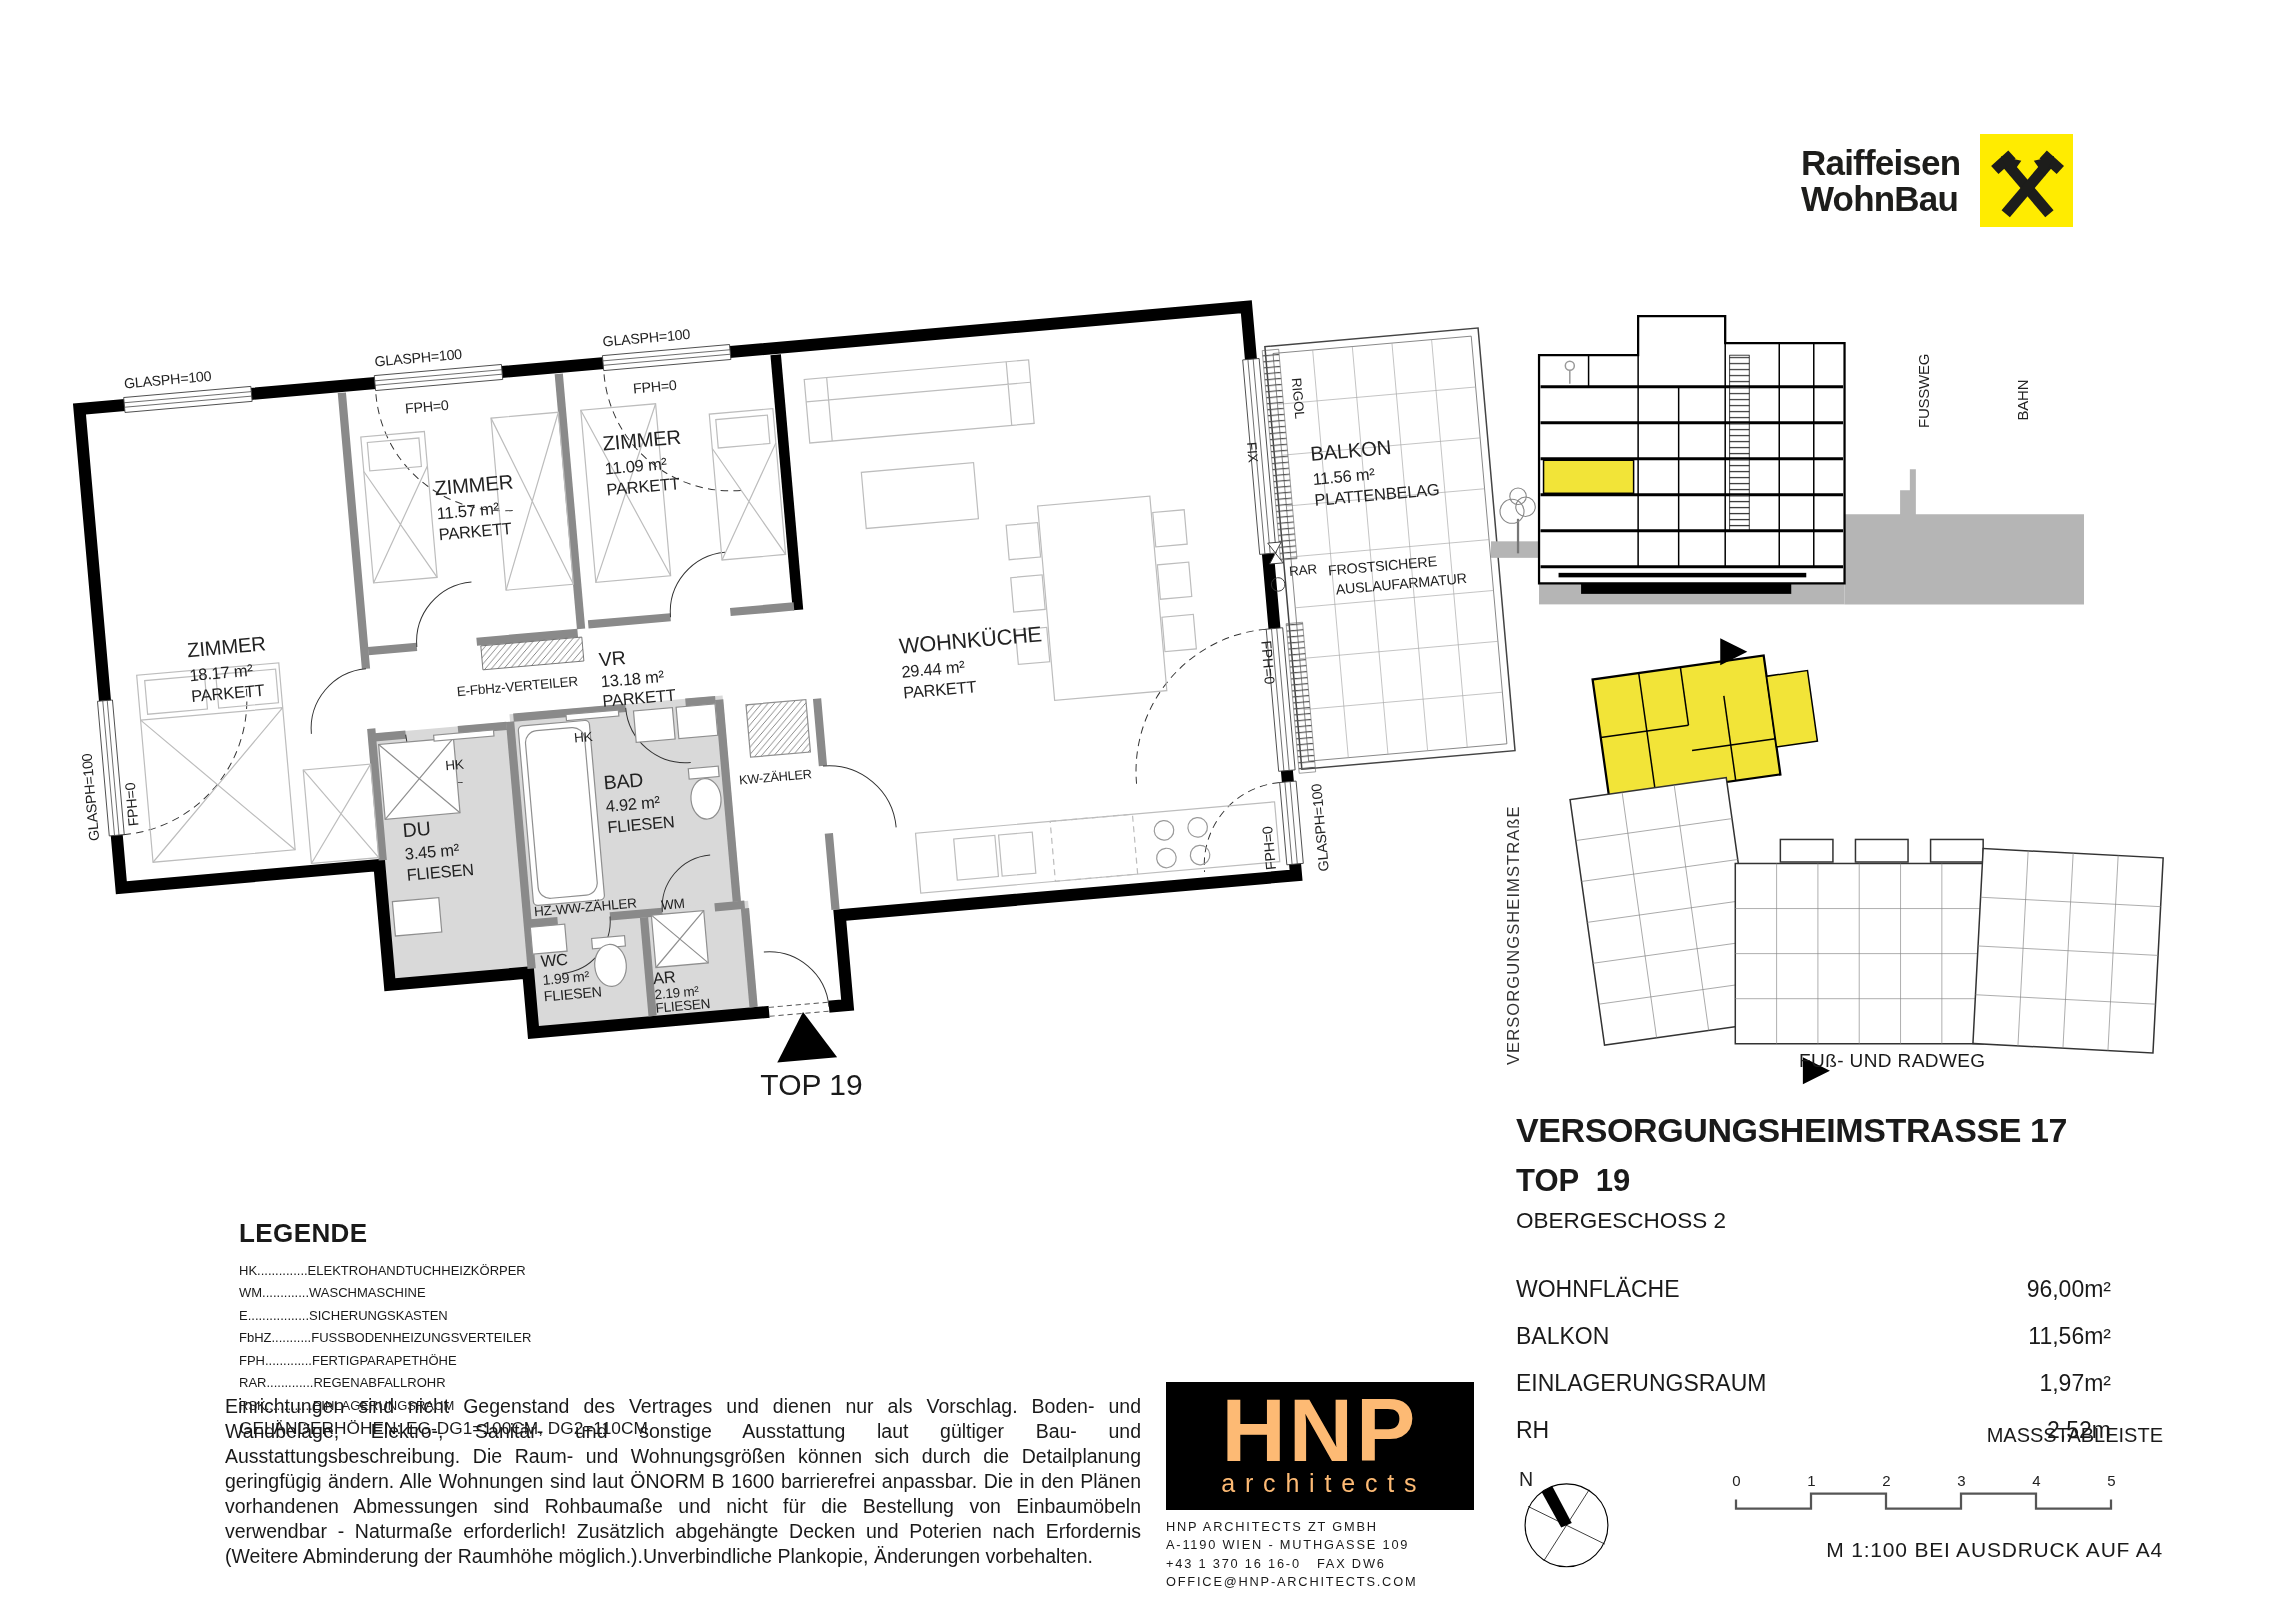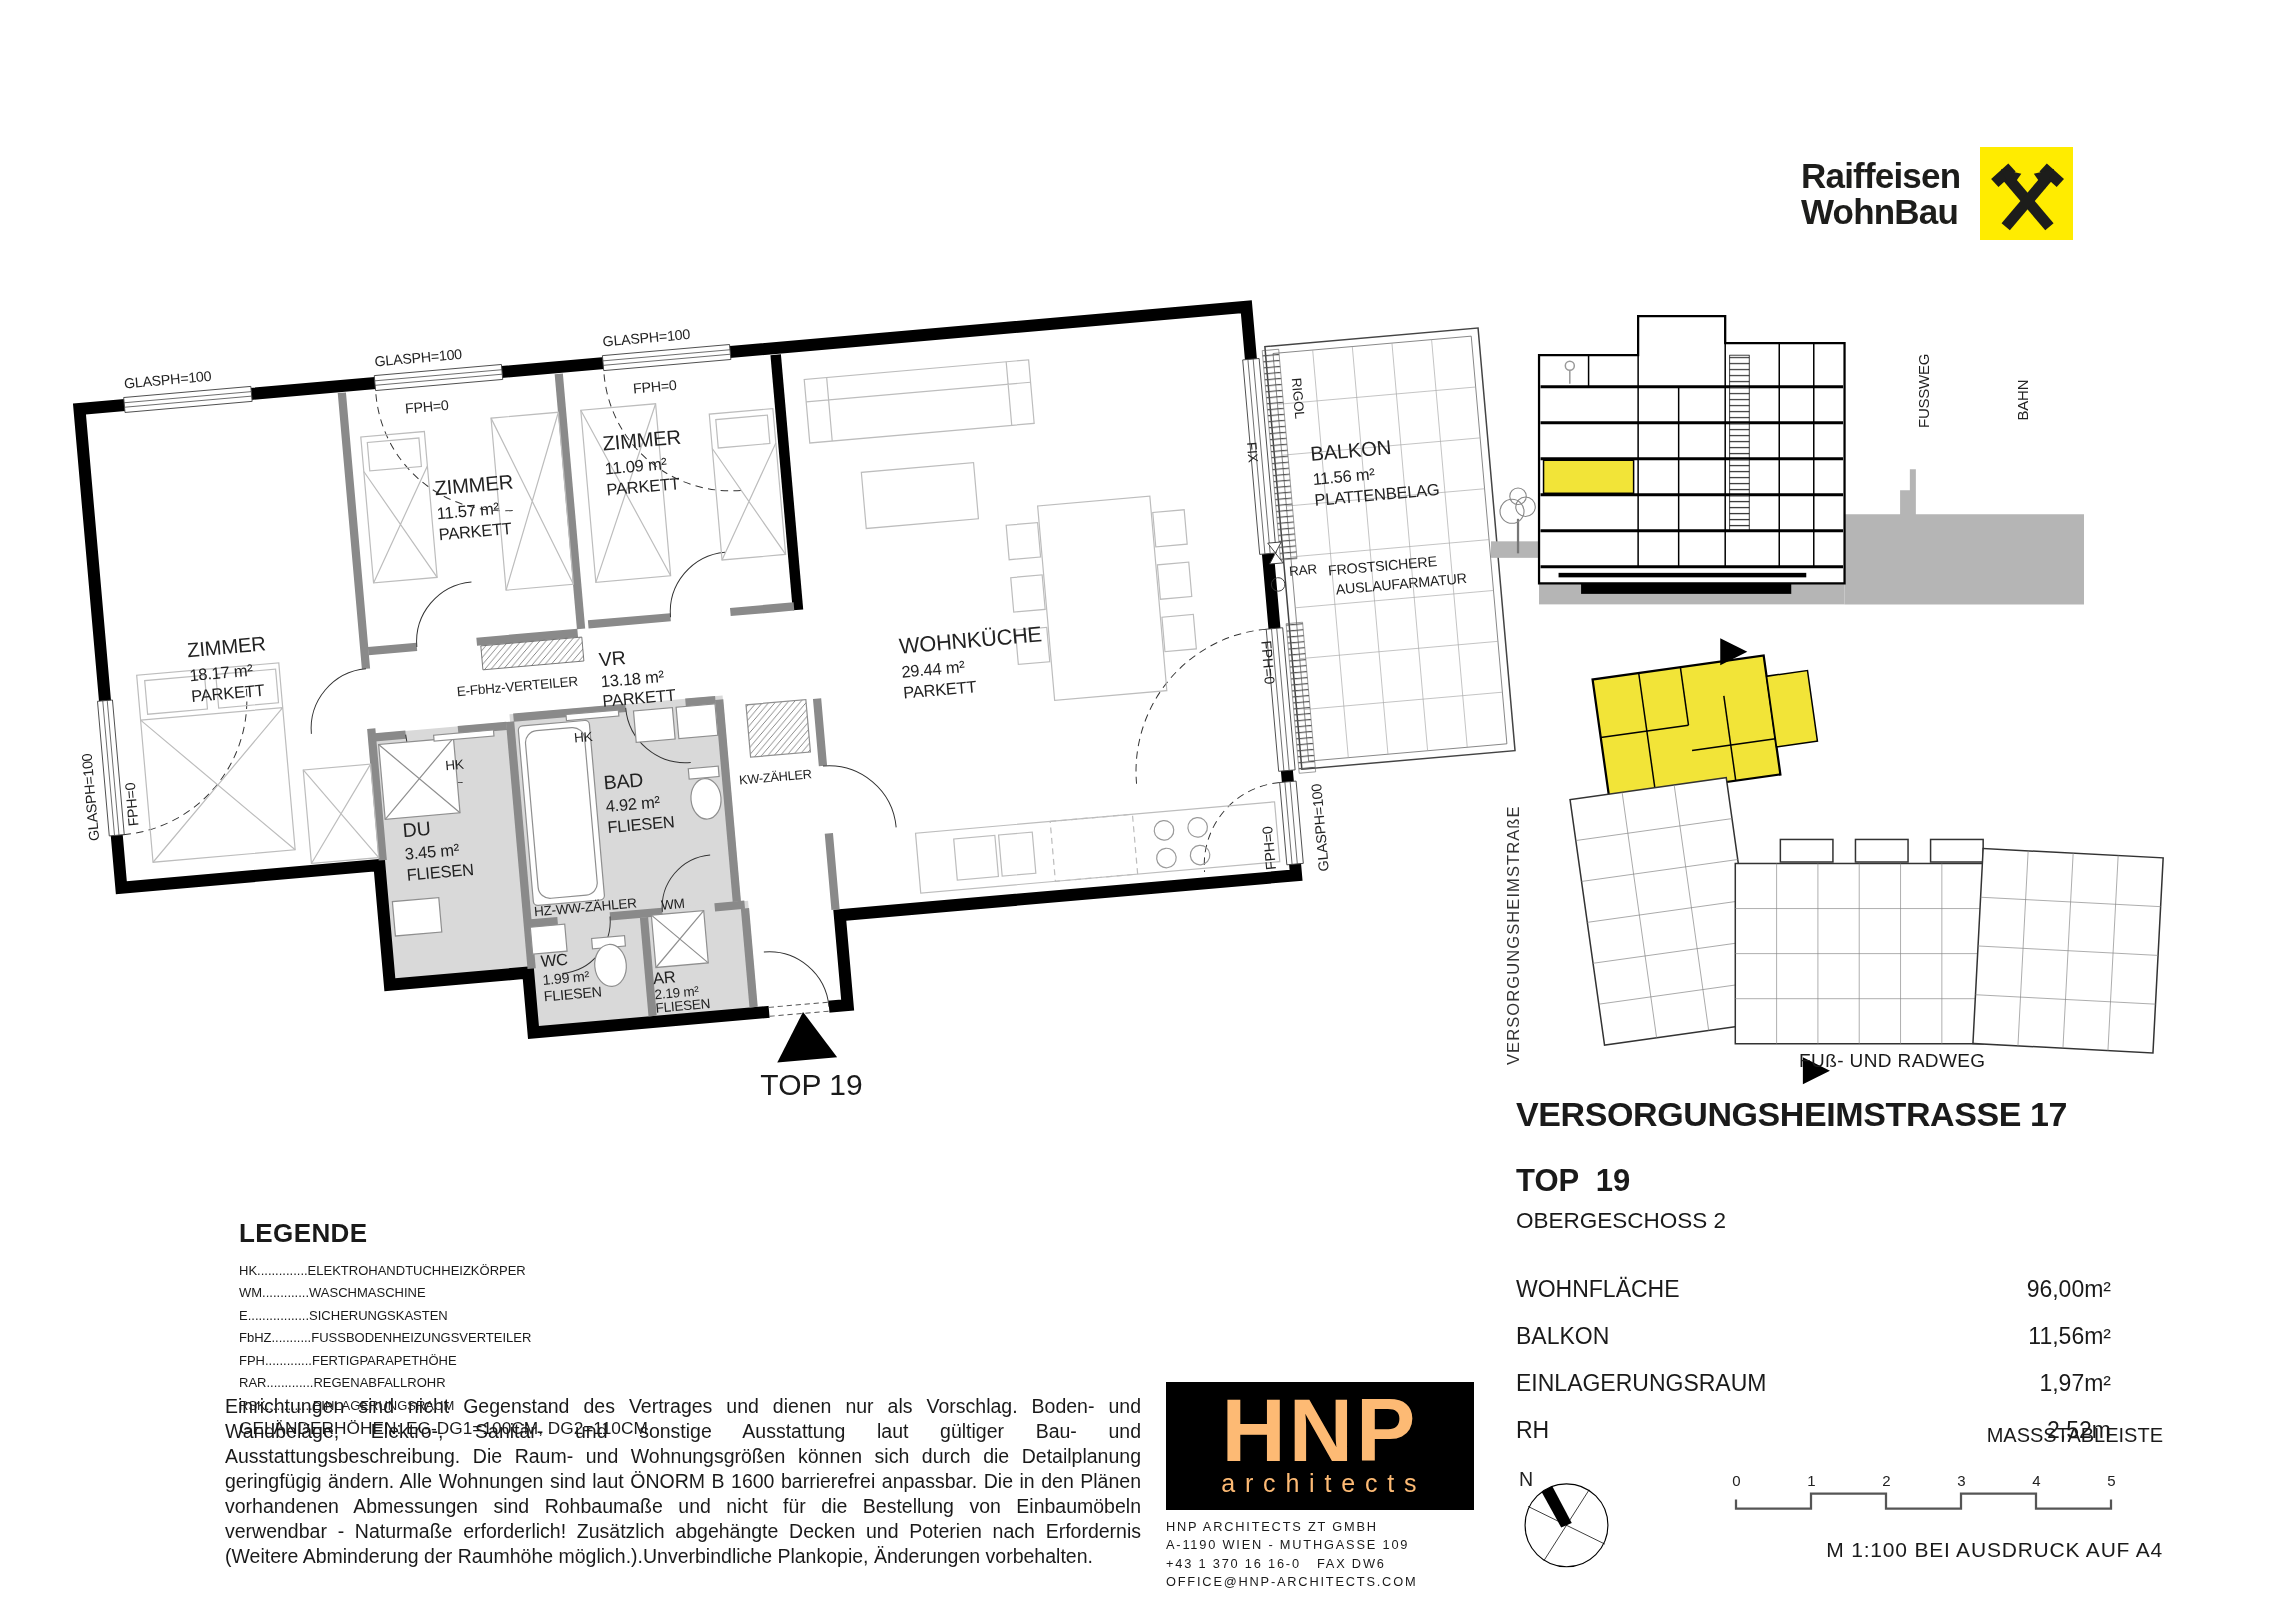--- a/index.html
+++ b/index.html
@@ -5,21 +5,21 @@
   html,body{margin:0;padding:0;background:#e8e8e8;}
   .page{position:relative;width:2295px;height:1622px;background:#ffffff;overflow:hidden;
         font-family:"Liberation Sans", sans-serif;color:#1a1a1a;}
   .abs{position:absolute;}
   svg text{font-family:"Liberation Sans", sans-serif;fill:#222;letter-spacing:-0.3px;}
   
   .logo{display:flex;align-items:center;gap:19.5px;}
   .logo-text{font-weight:bold;font-size:35px;line-height:1.02;color:#1d1d1b;letter-spacing:-0.8px;text-align:left;}
   .logo-box{width:93px;height:93px;background:#FFEC00;display:flex;align-items:center;justify-content:center;}
   
-  .addr{font-size:34px;font-weight:bold;letter-spacing:-0.4px;}
+  .addr{font-size:34px;font-weight:bold;letter-spacing:-0.4px;margin-top:16px;}
   .unit{font-size:31px;font-weight:bold;white-space:pre;}
   .floorlbl{font-size:22.5px;margin-top:4.5px;}
   .mrow{display:flex;justify-content:space-between;width:595px;font-size:23px;height:35px;align-items:flex-end;margin-top:12px;}
   
   .leg-title{font-size:26px;font-weight:bold;letter-spacing:0.4px;}
   .leg-item{font-size:13px;line-height:22.5px;white-space:pre;}
   .leg-rail{font-size:17.3px;line-height:22.5px;}
   .para{width:916px;font-size:19.5px;line-height:25px;text-align:justify;}
   
   .hnp-box{width:308px;height:128px;background:#000;color:#fdba74;display:flex;flex-direction:column;
@@ -32,21 +32,21 @@
   .sb-title{font-size:20px;}
   .sb-note{font-size:21px;letter-spacing:0.8px;}
   .street-v{writing-mode:vertical-rl;transform:rotate(180deg);font-size:16.5px;letter-spacing:1.1px;color:#333;}
   .path-lbl{font-size:19px;letter-spacing:0.4px;}
 </style>
 </head>
 <body>
 
 <div class="page">
 
-  <div class="abs logo" style="left:1801px;top:147px;justify-content:space-between;">
+  <div class="abs logo" style="left:1801px;top:134px;justify-content:space-between;">
     <div class="logo-text">
       <div>Raiffeisen</div>
       <div>WohnBau</div>
     </div>
     <div class="logo-box">
       <svg width="78" height="78" viewBox="0 0 100 100">
         <g stroke="#1d1d1b" stroke-width="14" fill="none">
           <line x1="24" y1="26" x2="80" y2="92"></line>
           <line x1="80" y1="26" x2="24" y2="92"></line>
           <line x1="10" y1="36" x2="32" y2="16"></line>

